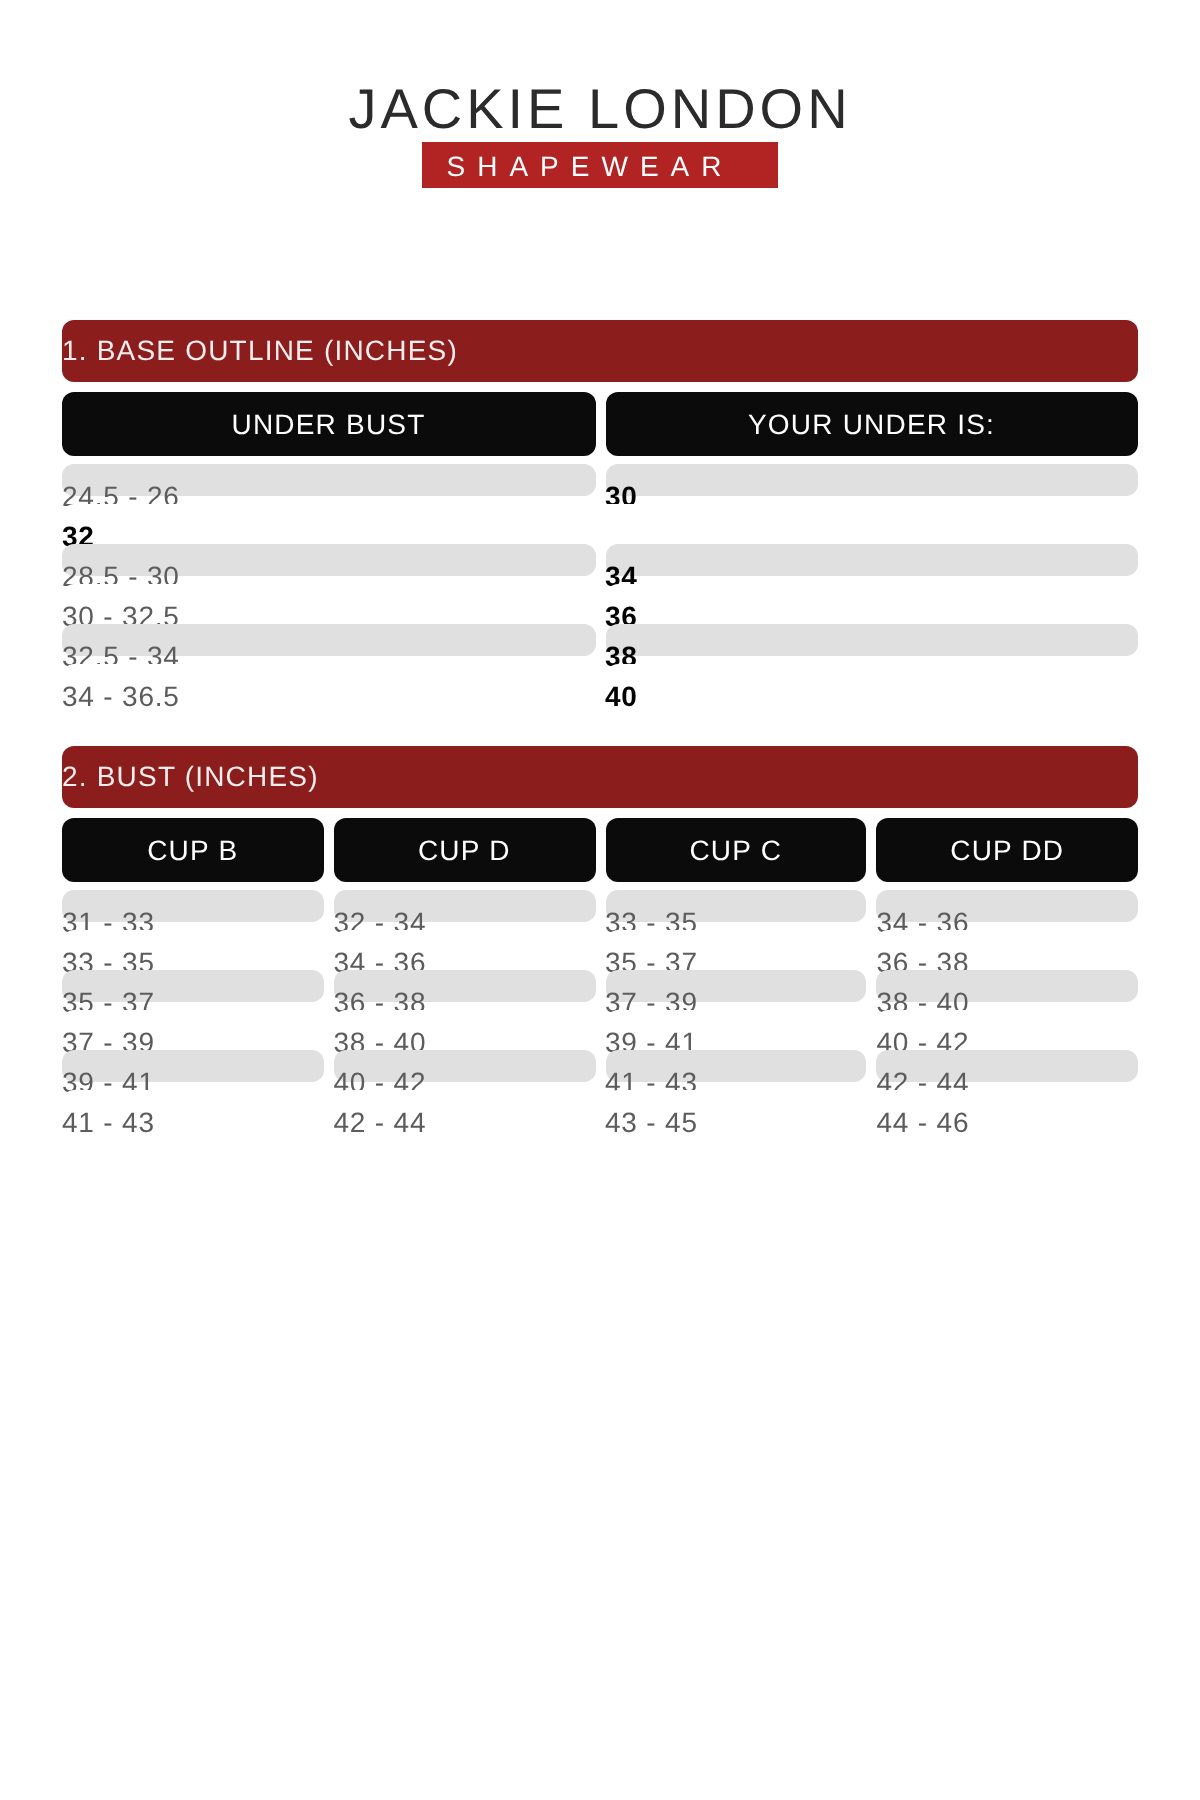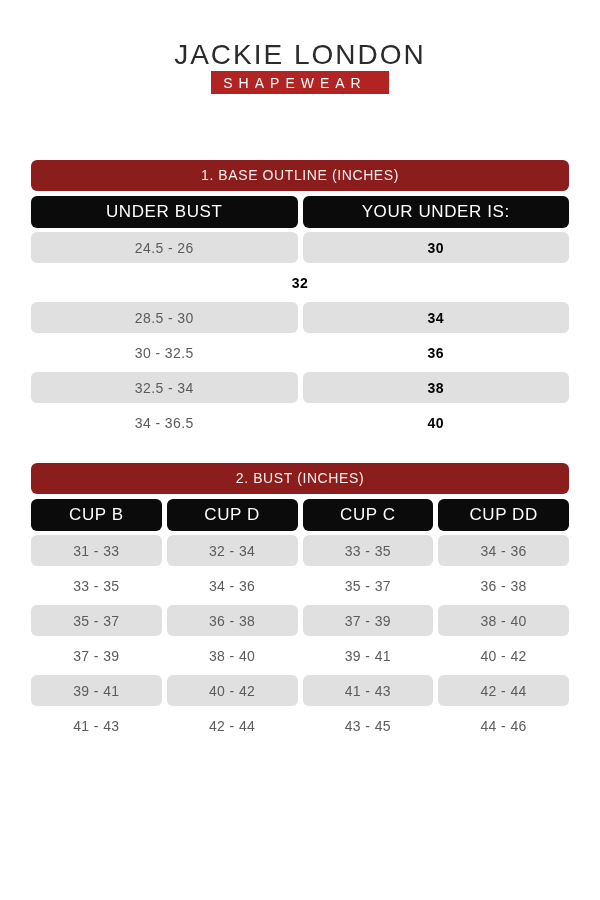--- a/index.html
+++ b/index.html
@@ -38,47 +38,46 @@
   .tables {
     width: 538px;
     margin: 66px auto 0 auto;
   }
   .chart-table { margin-bottom: 25px; }
   .table-title {
     background: #8c1d1d;
     color: #f6eeee;
     height: 31px;
     line-height: 31px;
-    text-align: center;
+    text-align: left;
     border-radius: 6px;
     font-size: 14px;
     letter-spacing: 0.6px;
     margin-bottom: 5px;
   }
   .header-row, .data-row {
     display: flex;
     gap: 5px;
     margin-bottom: 4px;
   }
   .header-cell {
     background: #0b0b0b;
     color: #ffffff;
     flex: 1;
     height: 32px;
     line-height: 32px;
     text-align: center;
     border-radius: 6px;
-    font-size: 17px;
+    font-size: 14px;
     letter-spacing: 0.6px;
   }
   .data-cell {
     flex: 1;
-    height: 31px;
+    height: 16px;
     line-height: 32px;
-    text-align: center;
     border-radius: 6px;
     font-size: 14px;
     color: #5c5c5c;
     letter-spacing: 0.4px;
   }
   .row-odd .data-cell { background: #e0e0e0; }
   .row-even .data-cell { background: #ffffff; }
   .data-cell.size-value {
     color: #000000;
     font-weight: bold;

